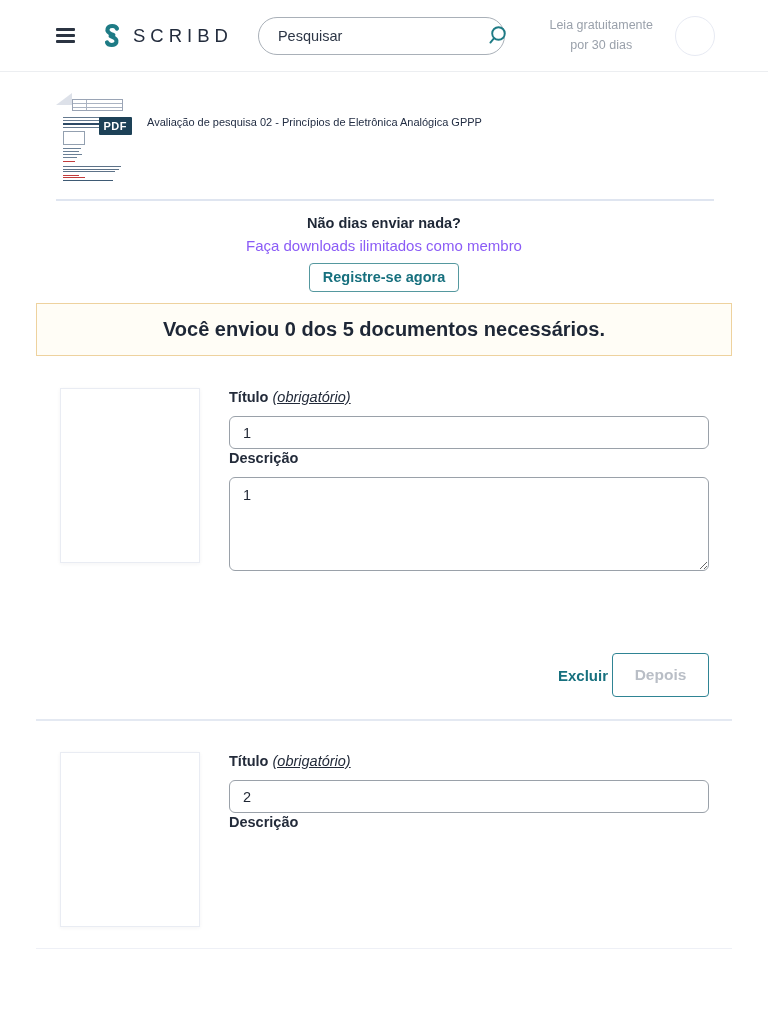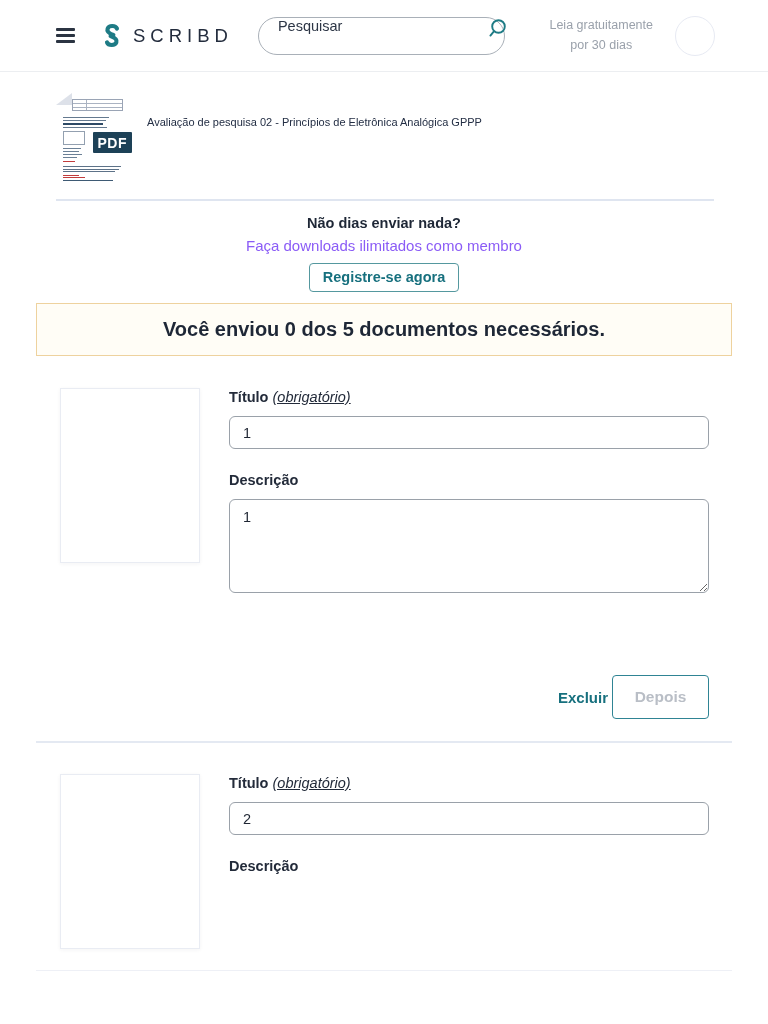--- a/index.html
+++ b/index.html
@@ -25,21 +25,21 @@
   .menu-btn .bar { display: block; width: 19px; height: 2.6px; background: #2b3442; border-radius: 1px; margin: 3.6px 0; }
   .logo { display: flex; align-items: center; margin-left: 23px; text-decoration: none; }
   .logo-word {
     font-size: 18.5px; letter-spacing: 5px; font-weight: 500;
     color: #232c3d; margin-left: 9px;
   }
   .search-pill {
     margin-left: 25px;
     width: 247px; height: 38px;
     border: 1px solid #a9b0b8; border-radius: 19px;
-    display: flex; align-items: flex-start;
+    display: flex; align-items: center;
     padding: 0 13px 0 19px; background: #fff; gap: 22px;
   }
   .search-pill input {
     border: none; outline: none; flex: 1; font-size: 14.5px;
     font-family: "Liberation Sans", sans-serif; color: #2d3646; background: transparent;
   }
   .search-pill input::placeholder { color: #2d3646; opacity: 1; }
   .search-btn { background: none; border: none; cursor: pointer; display: flex; align-items: center; }
   .header-promo {
     margin-left: auto; text-align: center;
@@ -64,23 +64,23 @@
   .fold { position: absolute; top: 0; left: 0; width: 0; height: 0;
     border-left: 16px solid transparent; border-bottom: 12px solid #dde1e9; }
   .mini-page .ln { position: absolute; height: 1px; }
   .m-table { position: absolute; top: 6px; left: 16px; width: 51px; height: 12px; border: 1px solid #9aa4b5; }
   .m-table i { position: absolute; background: #aab3c2; }
   .m-table .h1 { left: 0; right: 0; top: 3px; height: 1px; }
   .m-table .h2 { left: 0; right: 0; top: 7px; height: 1px; }
   .m-table .v1 { top: 0; bottom: 0; left: 13px; width: 1px; }
   .m-fig { position: absolute; top: 38px; left: 7px; width: 22px; height: 14px; border: 1px solid #93a0b0; }
   .pdf-badge {
-    position: absolute; right: -2px; top: 39px;
+    position: absolute; right: -2px; top: 24px;
     background: #1d4157; color: #fff; font-weight: bold;
-    font-size: 14px; letter-spacing: 0.5px; line-height: 1;
+    font-size: 11px; letter-spacing: 0.5px; line-height: 1;
     padding: 3.5px 5px 3px; border-radius: 1px;
   }
   .doc-texts { margin-left: 17px; padding-top: 13px; }
   .doc-note { font-size: 14.5px; color: #4d5d7c; }
   .doc-title { font-size: 11px; color: #232e44; margin-top: 10px; font-weight: 400; }
 
   .divider-a { height: 2px; background: #dfe5f0; width: 658px; margin: 16px 0 0 20px; }
   .divider-b { height: 2px; background: #e4e9f2; width: 696px; margin-top: 22px; }
   .divider-c { height: 1px; background: #eef0f6; width: 696px; margin-top: 21px; }
 
@@ -116,21 +116,21 @@
   .fields { margin-left: 29px; width: 480px; }
   .field-label { font-size: 14.5px; color: #232b3a; line-height: 18px; }
   .field-label .lbl { font-weight: 700; }
   .field-label .req { font-style: italic; font-weight: 400; text-decoration: underline; }
   .text-input {
     margin-top: 10px; width: 480px; height: 33px;
     border: 1px solid #9aa1a9; border-radius: 6px;
     font-size: 14.5px; font-family: "Liberation Sans", sans-serif;
     color: #1f2633; padding: 0 13px; outline: none; display: block; background:#fff;
   }
-  .desc-label { margin-top: 22px; }
+  .desc-label { }
   .textarea {
     margin-top: 10px; width: 480px; height: 94px;
     border: 1px solid #9aa1a9; border-radius: 6px;
     font-size: 14.5px; font-family: "Liberation Sans", sans-serif;
     color: #1f2633; padding: 9px 13px; outline: none; display: block;
     resize: both; background:#fff;
   }
   .actions {
     margin-top: 82px; display: flex; justify-content: flex-end; align-items: center; gap: 4px;
   }

